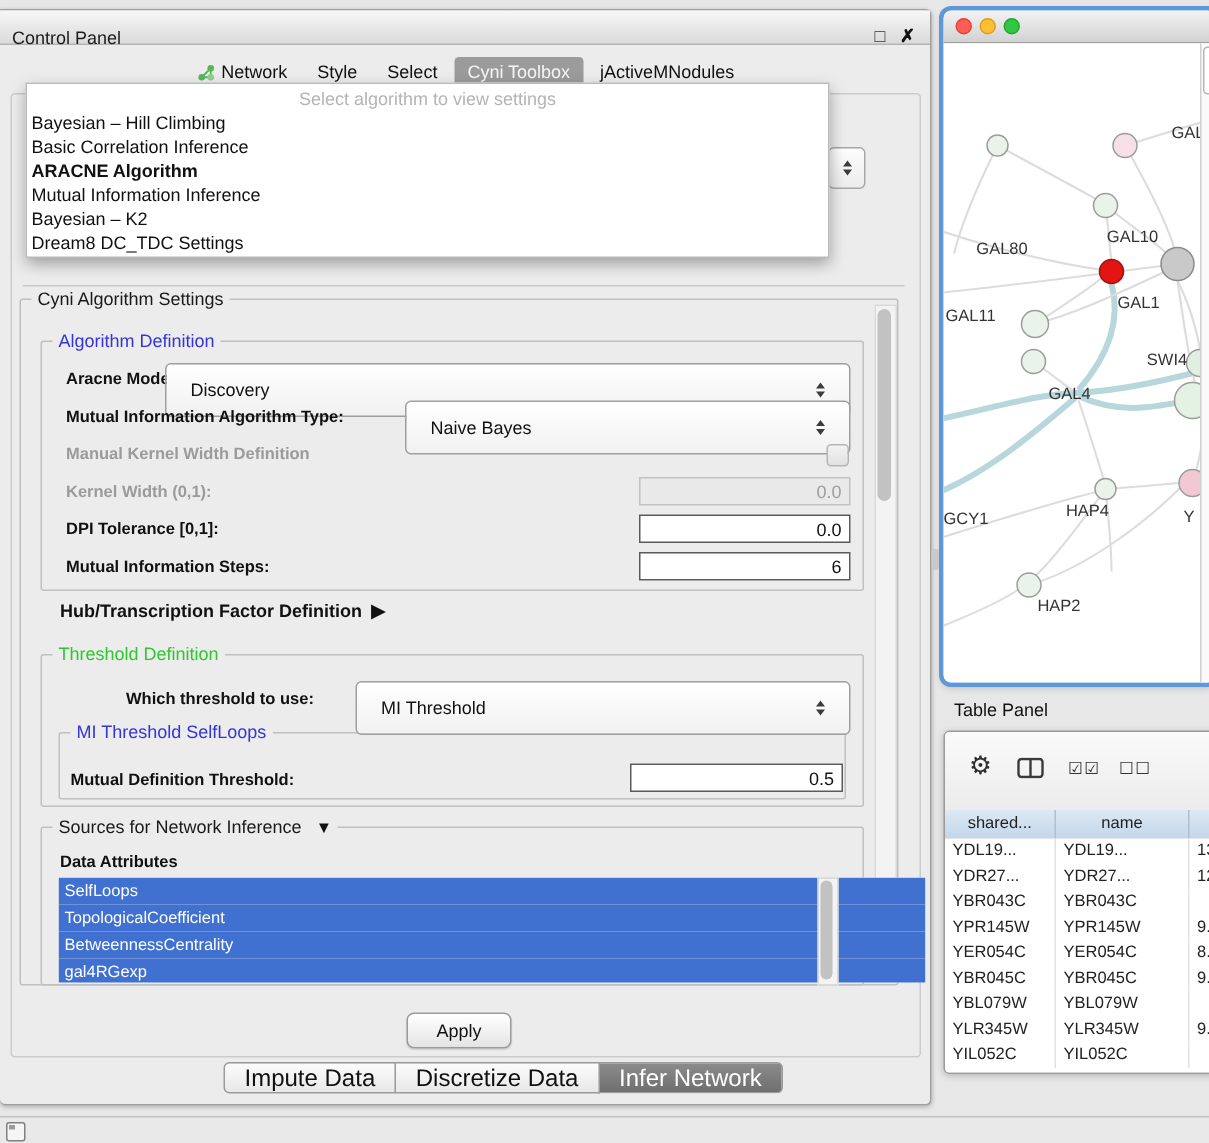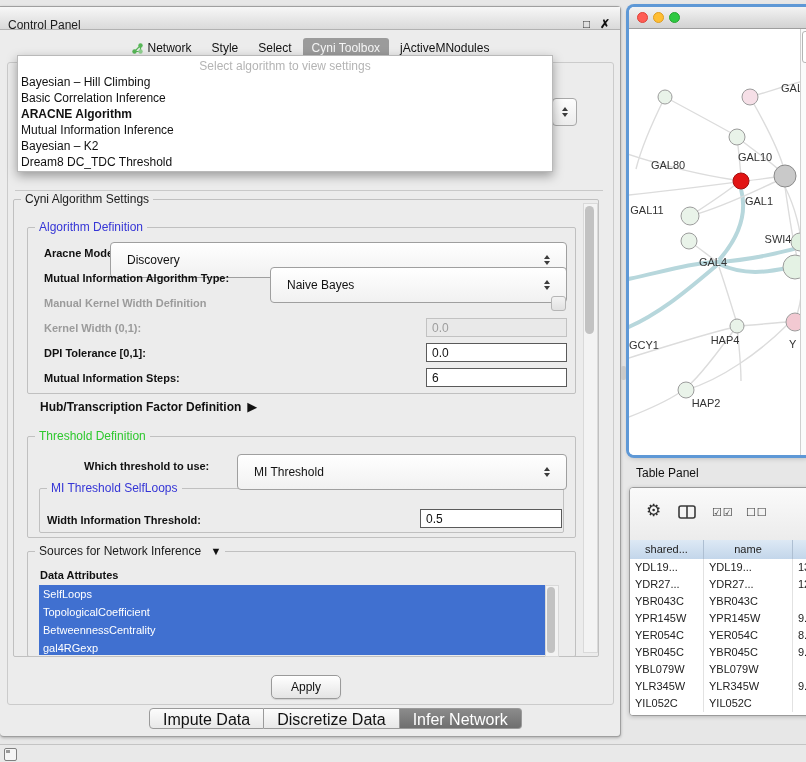--- a/index.html
+++ b/index.html
@@ -35,32 +35,32 @@
 
   .combo{position:absolute;height:36px;background:linear-gradient(#ffffff,#f1f1f1);border:1px solid #9f9f9f;
     border-radius:4px;display:flex;align-items:center;justify-content:space-between;padding:0 16px;
     box-sizing:border-box;font-size:12px;z-index:6;}
   .combo-val{color:#111;}
   .combo-arrows{display:flex;flex-direction:column;align-items:center;gap:2px;}
   .au{width:0;height:0;border-left:3.5px solid transparent;border-right:3.5px solid transparent;border-bottom:4px solid #3c3c3c;}
   .ad{width:0;height:0;border-left:3.5px solid transparent;border-right:3.5px solid transparent;border-top:4px solid #3c3c3c;}
 
   input.field{position:absolute;height:19px;border:1px solid #5a5a5a;background:#fff;
-    font:12px "Liberation Sans",sans-serif;text-align:left;padding:0 5px;box-sizing:border-box;color:#111;z-index:6;}
+    font:12px "Liberation Sans",sans-serif;text-align:right;padding:0 5px;box-sizing:border-box;color:#111;z-index:6;}
   input.field.dis{background:#e9e9e9;border-color:#c2c2c2;color:#9e9e9e;}
   .checkbox{position:absolute;width:13px;height:13px;border:1px solid #b5b5b5;border-radius:3px;
     background:linear-gradient(#f3f3f3,#e1e1e1);z-index:6;}
 
   .vscroll{position:absolute;width:13px;background:#f3f3f3;border:1px solid #d9d9d9;z-index:6;}
   .vthumb{position:absolute;left:1px;width:9px;background:#c2c2c2;border-radius:5px;}
 
   .tri{font-size:13px;color:#111;margin-left:6px;}
   .hub-row{position:absolute;display:flex;align-items:center;z-index:6;}
 
-  #attr-list{position:absolute;left:39px;top:585px;width:506px;height:70px;background:#fff;overflow:hidden;z-index:6;}
+  #attr-list{position:absolute;left:39px;top:585px;width:578px;height:70px;background:#fff;overflow:hidden;z-index:6;}
   .list-item{height:18px;line-height:18px;font-size:11px;color:#fff;background:var(--sel-blue);padding-left:4px;}
 
   .btn{position:absolute;left:271px;top:675px;width:68px;height:22px;border:1px solid #9a9a9a;border-radius:5px;
     background:linear-gradient(#ffffff,#e4e4e4);font-size:12px;text-align:center;line-height:22px;color:#111;z-index:6;box-shadow:0 1px 1px rgba(0,0,0,.12);}
 
   .seg{position:absolute;left:149px;top:708px;height:21px;display:flex;z-index:6;}
   .seg-item{border:1px solid #9a9a9a;border-left:none;background:linear-gradient(#fcfcfc,#e8e8e8);
     font-size:16px;line-height:21px;text-align:center;color:#111;padding:0 13px;box-sizing:border-box;}
   .seg-item:first-child{border-left:1px solid #9a9a9a;border-radius:4px 0 0 4px;}
   .seg-item:last-child{border-radius:0 4px 4px 0;}
@@ -202,21 +202,21 @@
 <div class="combo" style="left:237px;top:454px;width:330px;">
   <span class="combo-val">MI Threshold</span>
   <span class="combo-arrows">
       <i class="au"></i>
       <i class="ad"></i>
     </span>
 </div>
 
 <div class="group" style="left:39px;top:488px;width:523px;height:43px;"></div>
 <div class="group-title t-blue" style="left:47px;top:481px;">MI Threshold SelfLoops</div>
-<div class="lbl" style="left:47px;top:513px;">Width Information Threshold:</div>
+<div class="lbl" style="left:47px;top:513px;">Mutual Definition Threshold:</div>
 <input class="field" style="left: 420px; top: 509px; width: 142px;" value="0.5">
 
 <div class="group" style="left:27px;top:551px;width:547px;height:104px;"></div>
 <div class="group-title" style="left:35px;top:544px;">
   <span>Sources for Network Inference</span>
   <span class="tri" style="font-size:11px;">▼</span>
 </div>
 <div class="lbl" style="left:40px;top:568px;">Data Attributes</div>
 <div id="attr-list">
     <div class="list-item">SelfLoops</div>
@@ -237,21 +237,21 @@
 </div>
 
 <div id="algo-popup">
   <div class="algo-placeholder">Select algorithm to view settings</div>
   <div id="algo-options">
       <div class="algo-option">Bayesian – Hill Climbing</div>
       <div class="algo-option">Basic Correlation Inference</div>
       <div class="algo-option sel">ARACNE Algorithm</div>
       <div class="algo-option">Mutual Information Inference</div>
       <div class="algo-option">Bayesian – K2</div>
-      <div class="algo-option">Dream8 DC_TDC Threshold</div>
+      <div class="algo-option">Dream8 DC_TDC Settings</div>
     </div>
 </div>
 
 <div id="net-window">
   <div class="mac-titlebar">
     <span class="dot red"></span>
     <span class="dot yellow"></span>
     <span class="dot green"></span>
   </div>
   <div class="net-canvas">

